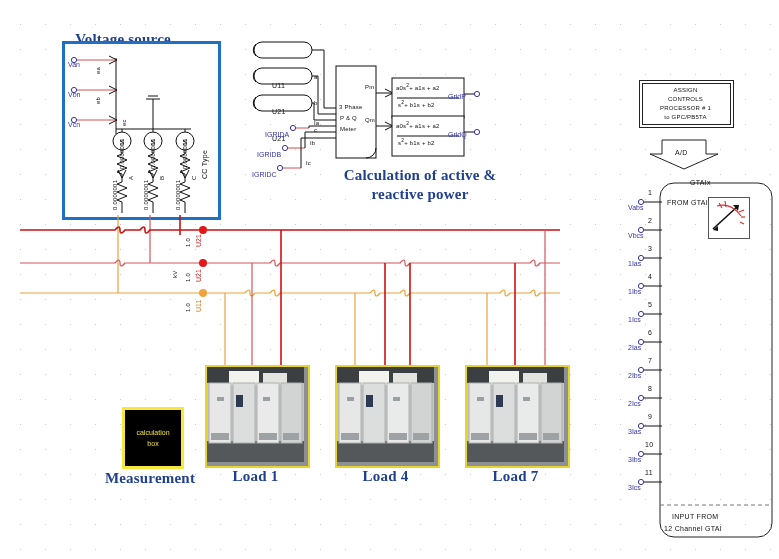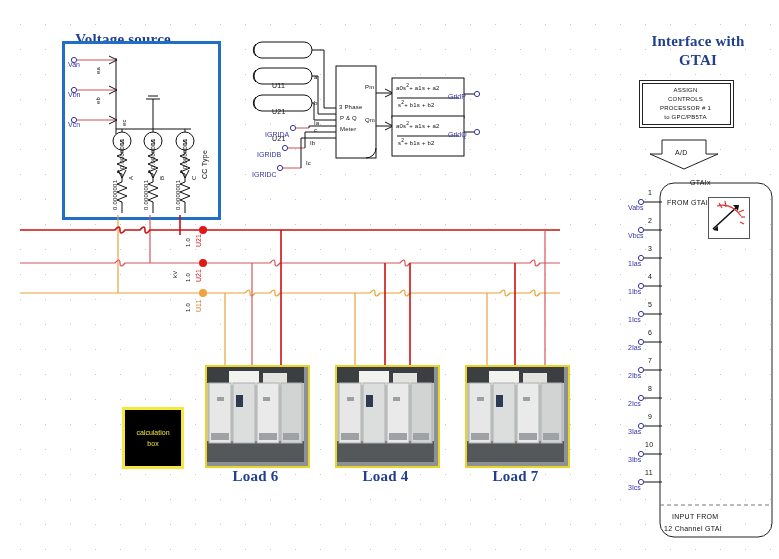--- a/index.html
+++ b/index.html
@@ -204,26 +204,24 @@
     </div>
     <div class="abs tiny" style="left:146px;top:99px;">
       <span>s</span><sup>2</sup><span>+ b1s  + b2</span>
     </div>
 
     <div class="abs blbl" style="left:196px;top:55px;">GridP</div>
     <div class="abs blbl" style="left:196px;top:93px;">GridQ</div>
   </div>
 
   <div class="abs ttl" style="left:320px;top:166px;width:200px;line-height:19px;">
-  </div>
-
-  <div class="abs ttl" style="left:628px;top:32px;width:140px;line-height:19px;">
-    <div>Interface with</div>
-    <div>GTAI</div>
-  </div>
+    <div>Calculation of active &amp;</div>
+    <div>reactive power</div>
+  </div>
+
 
   <div class="abs" style="left:639px;top:80px;width:97px;height:50px;">
     <div class="abs" style="left:0;top:0;width:93px;height:46px;border:1px solid #222;background:#fff;"></div>
     <div class="abs" style="left:3px;top:3px;width:87px;height:40px;border:1px solid #222;background:#fff;"></div>
     <div class="abs tiny" style="left:0;top:7px;width:93px;text-align:center;">ASSIGN</div>
     <div class="abs tiny" style="left:0;top:16px;width:93px;text-align:center;">CONTROLS</div>
     <div class="abs tiny" style="left:0;top:25px;width:93px;text-align:center;">PROCESSOR # 1</div>
     <div class="abs tiny" style="left:0;top:34px;width:93px;text-align:center;">to GPC/PB5TA</div>
   </div>
 
@@ -352,41 +350,42 @@
   <div class="abs tiny rot90" style="left:185px;top:282px;">1.0</div>
   <div class="abs rlbl rot90" style="left:195px;top:282px;">U21</div>
   <div class="abs tiny rot90" style="left:185px;top:312px;">1.0</div>
   <div class="abs olbl rot90" style="left:195px;top:312px;">U11</div>
   <div class="abs tiny rot90" style="left:172px;top:278px;">kV</div>
 
   <div class="abs calcbox" style="left:122px;top:407px;width:56px;height:56px;">
     <div>calculation</div>
     <div>box</div>
   </div>
+  <div class="abs ttl" style="left:85px;top:470px;width:130px;">Measurement</div>
 
   <div class="abs photo" style="left:205px;top:365px;width:101px;height:99px;">
     <svg width="97" height="95" viewBox="0 0 97 95">
       <rect width="97" height="95" fill="#c4c6c7"></rect>
       <rect x="0" y="0" width="97" height="16" fill="#3b3f42"></rect>
       <rect x="22" y="4" width="30" height="14" fill="#f2f2ee"></rect>
       <rect x="56" y="6" width="24" height="12" fill="#e3e3df"></rect>
       <rect x="0" y="74" width="97" height="21" fill="#55585b"></rect>
       <rect x="2" y="16" width="22" height="60" fill="#e6e7e6" stroke="#aeb0b0"></rect>
       <rect x="26" y="16" width="22" height="60" fill="#dcdedd" stroke="#aeb0b0"></rect>
       <rect x="50" y="16" width="22" height="60" fill="#e9eae9" stroke="#aeb0b0"></rect>
       <rect x="74" y="16" width="21" height="60" fill="#d2d4d4" stroke="#aeb0b0"></rect>
       <rect x="29" y="28" width="7" height="12" fill="#2d3a52"></rect>
       <rect x="10" y="30" width="7" height="4" fill="#9aa0a4"></rect>
       <rect x="56" y="30" width="7" height="4" fill="#9aa0a4"></rect>
       <rect x="4" y="66" width="18" height="7" fill="#9da2a5"></rect>
       <rect x="52" y="66" width="18" height="7" fill="#9da2a5"></rect>
       <rect x="76" y="66" width="16" height="7" fill="#9da2a5"></rect>
     </svg>
   </div>
-  <div class="abs ttl" style="left:205px;top:468px;width:101px;">Load 6</div>
+  <div class="abs ttl" style="left:205px;top:468px;width:101px;">Load 1</div>
 
   <div class="abs photo" style="left:335px;top:365px;width:101px;height:99px;">
     <svg width="97" height="95" viewBox="0 0 97 95">
       <rect width="97" height="95" fill="#c4c6c7"></rect>
       <rect x="0" y="0" width="97" height="16" fill="#3b3f42"></rect>
       <rect x="22" y="4" width="30" height="14" fill="#f2f2ee"></rect>
       <rect x="56" y="6" width="24" height="12" fill="#e3e3df"></rect>
       <rect x="0" y="74" width="97" height="21" fill="#55585b"></rect>
       <rect x="2" y="16" width="22" height="60" fill="#e6e7e6" stroke="#aeb0b0"></rect>
       <rect x="26" y="16" width="22" height="60" fill="#dcdedd" stroke="#aeb0b0"></rect>

